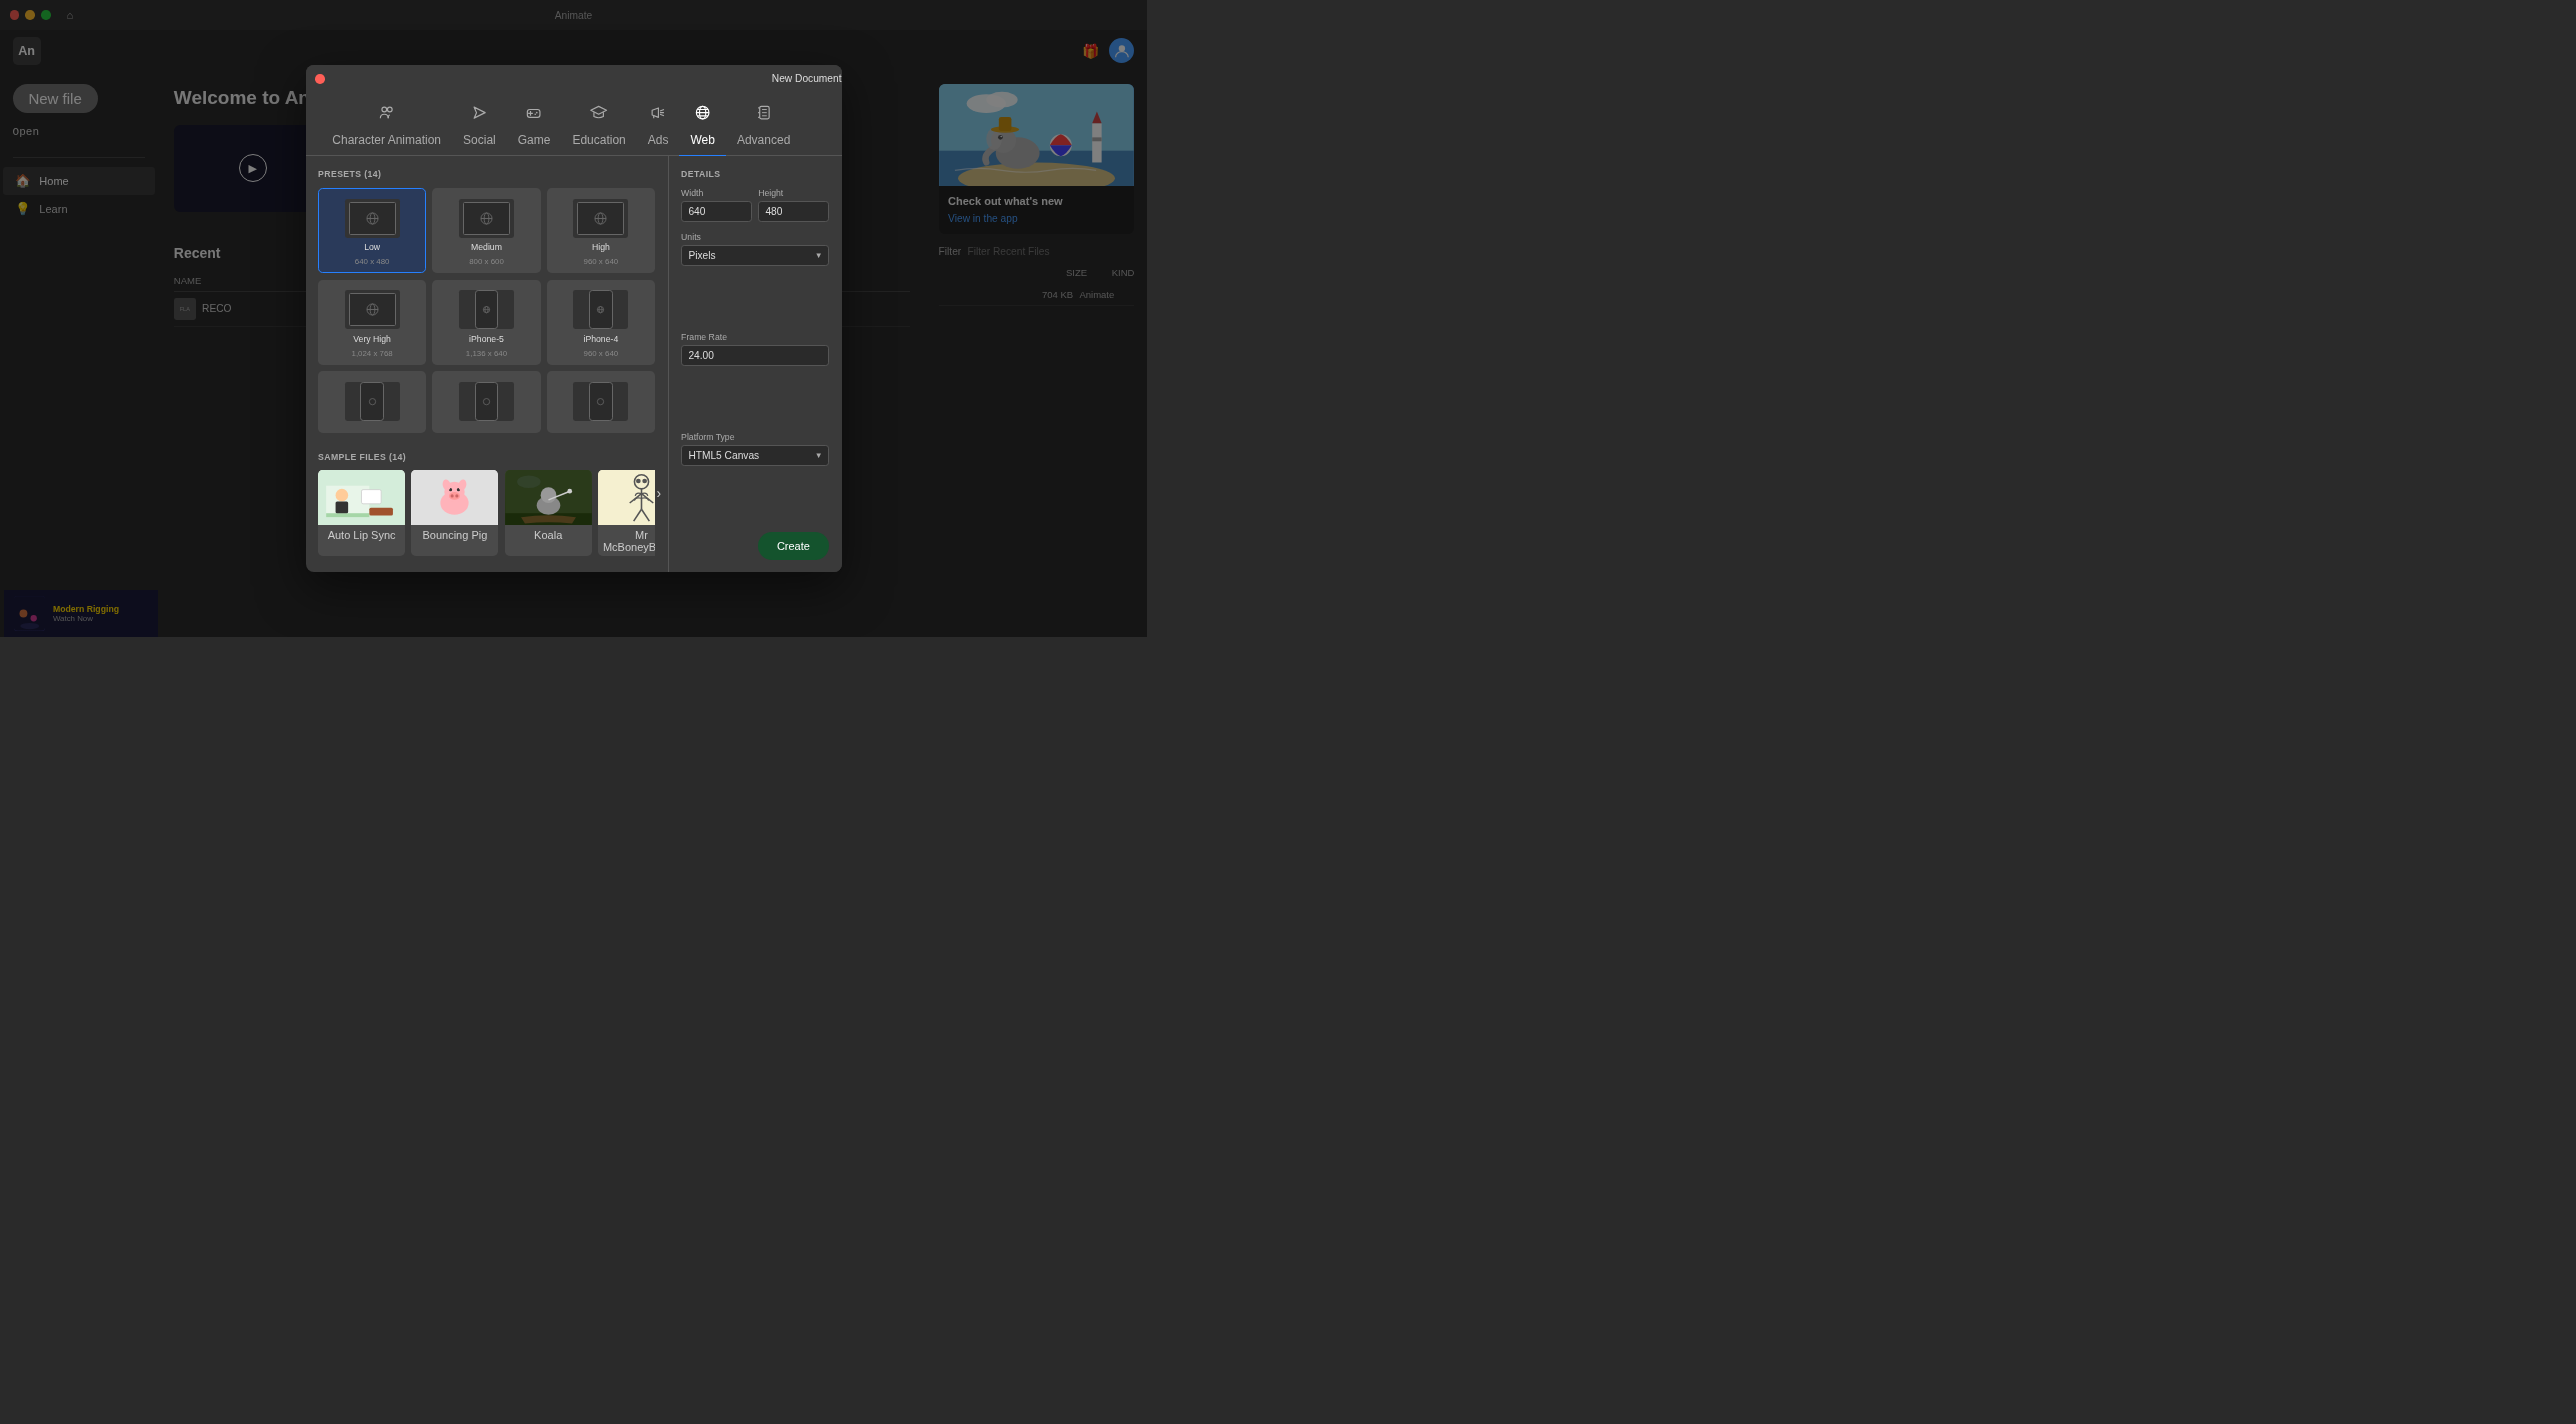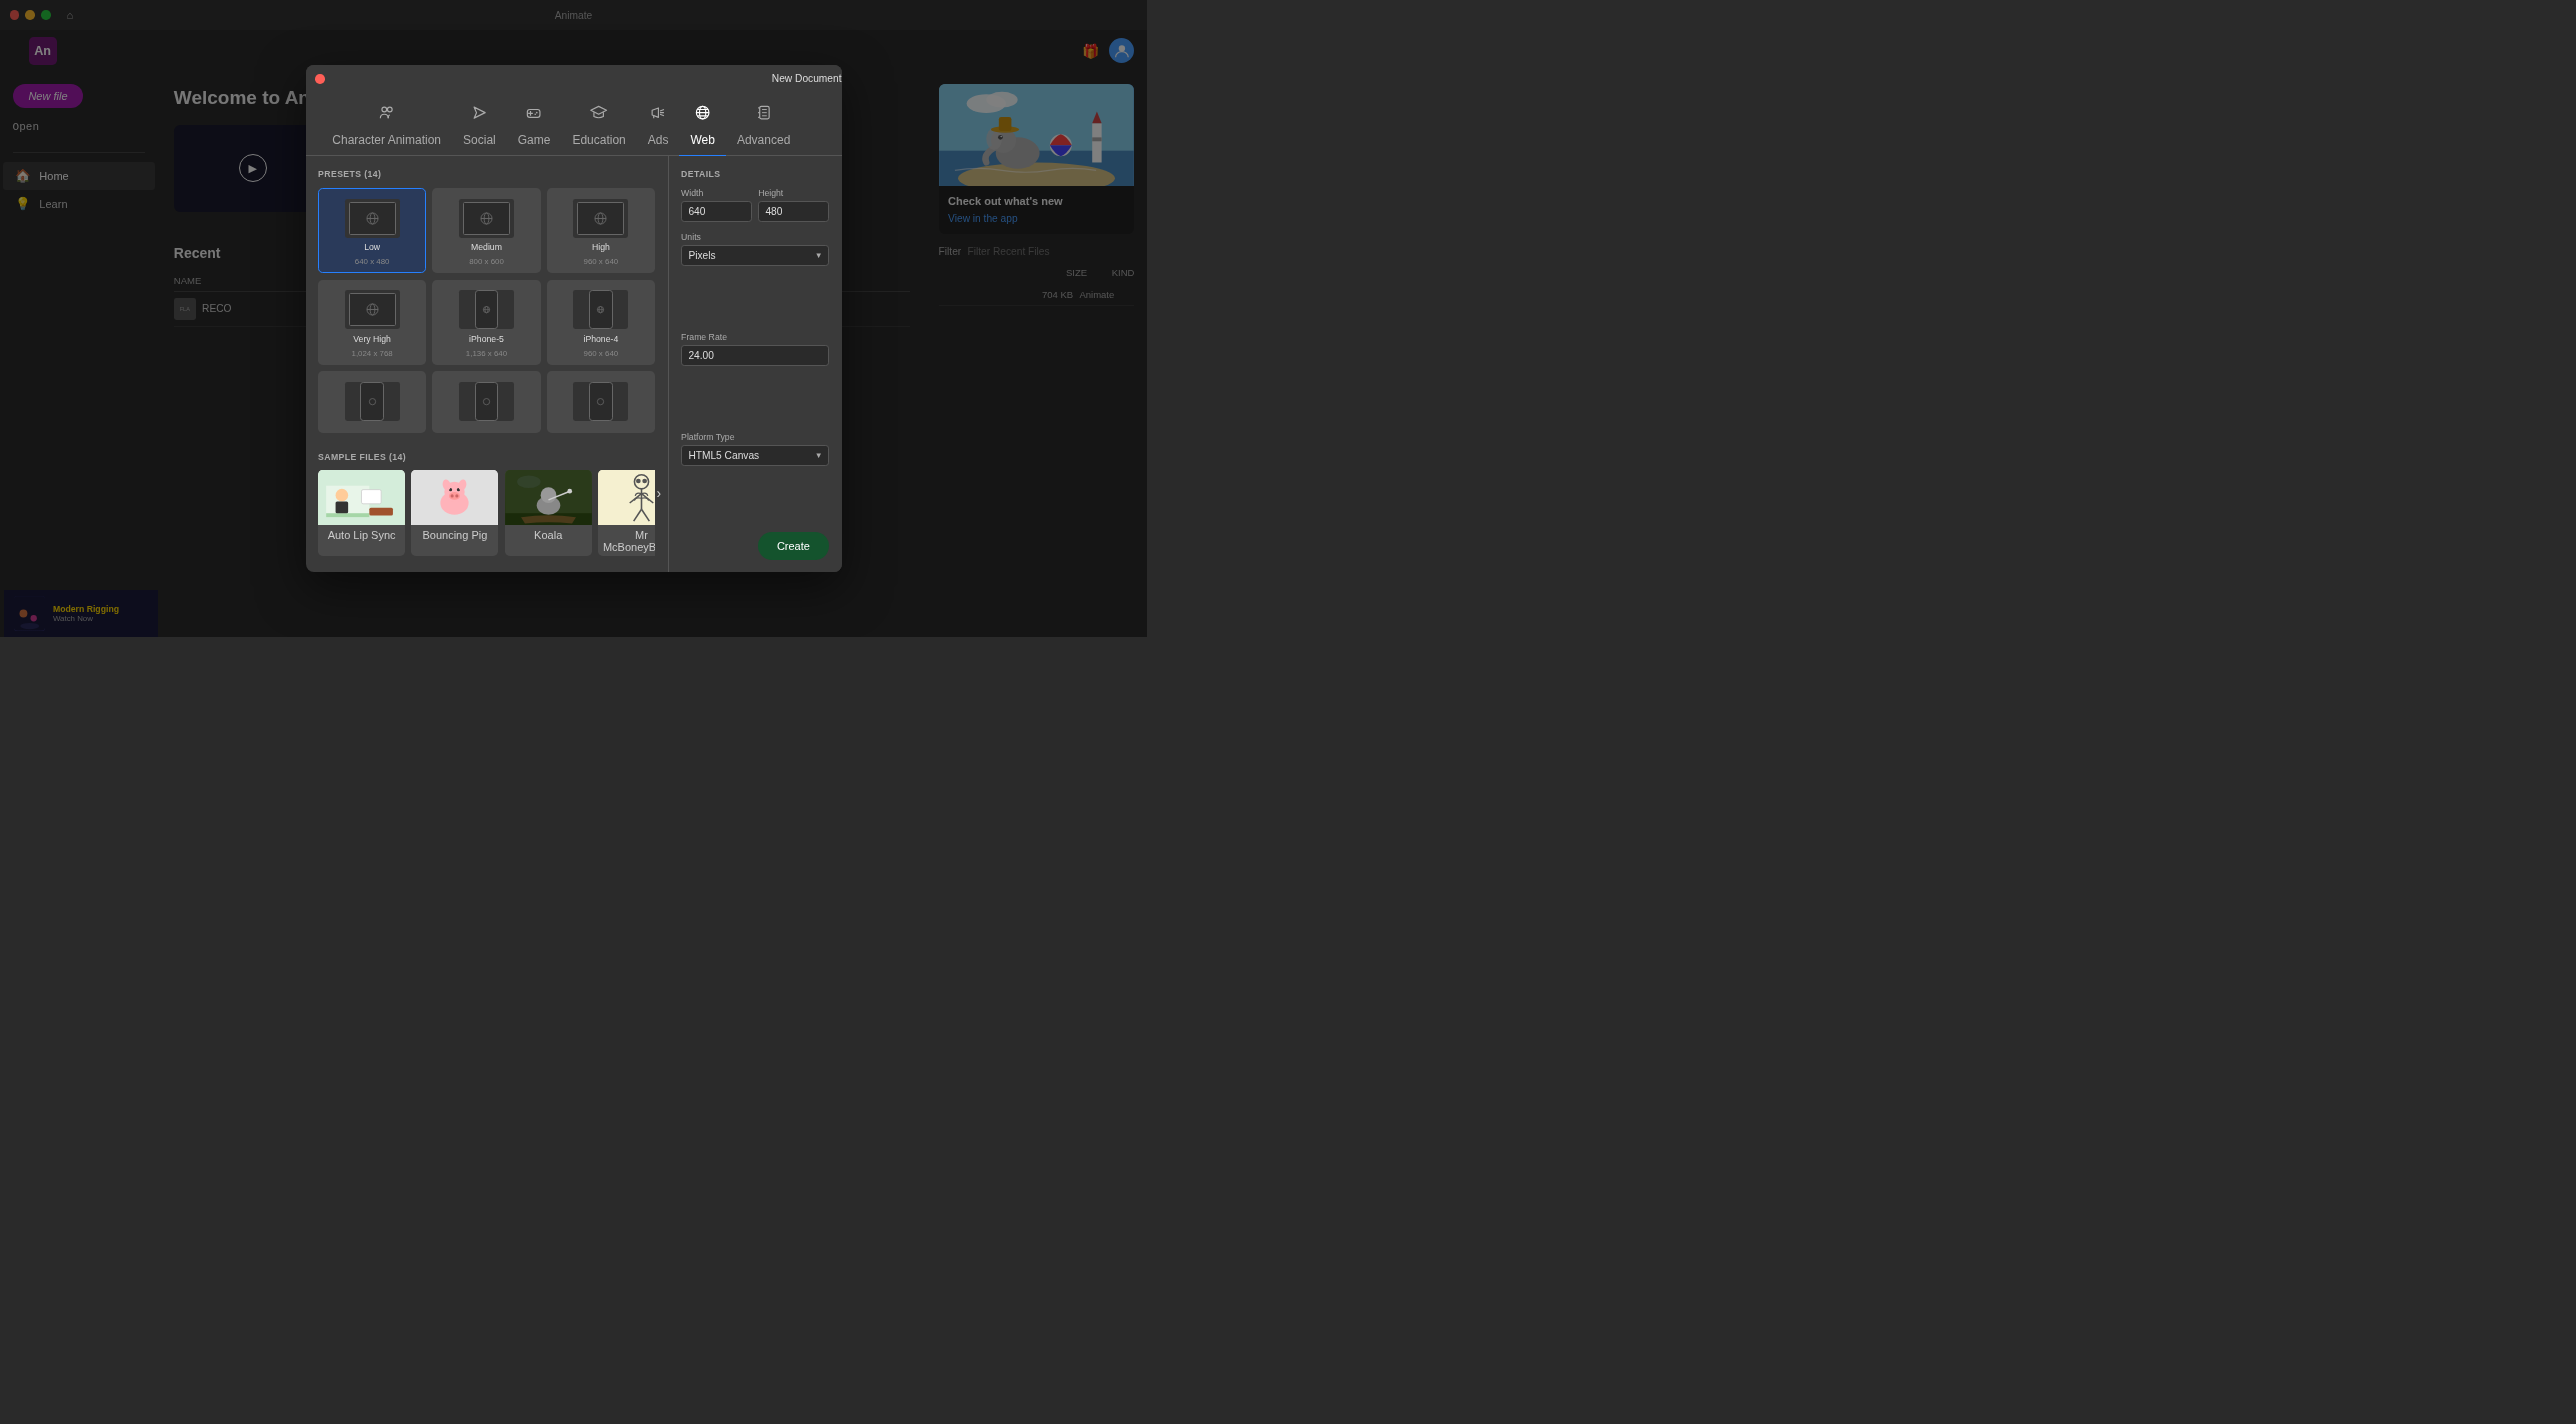--- a/index.html
+++ b/index.html
@@ -53,29 +53,28 @@
       height: 41px;
       background: #2a2a2a;
       display: flex;
       align-items: center;
       justify-content: space-between;
       padding: 0 12.6px;
     }
     .app-logo {
       width: 28px;
       height: 28px;
-      background: #701a75;
+      background: #404040;
       border-radius: 4.7px;
       display: flex;
       align-items: center;
       justify-content: center;
       color: white;
       font-size: 12.6px;
       font-weight: bold;
-      margin-left: 16px;
     }
     .header-right {
       display: flex;
       align-items: center;
       gap: 9.5px;
     }
     .gift-icon { color: #ccc; font-size: 14px; cursor: pointer; }
     .avatar {
       width: 25px;
       height: 25px;
@@ -98,28 +97,27 @@
     
     .sidebar {
       width: 158px;
       background: #2a2a2a;
       padding: 12.6px 0;
       flex-shrink: 0;
     }
     .new-file-btn {
       margin: 0 12.6px 9.5px;
       padding: 6.3px 15.8px;
-      background: #a21caf;
+      background: #737373;
       color: white;
       border: none;
       border-radius: 15.8px;
-      font-size: 11px;
+      font-size: 15px;
       cursor: pointer;
       font-weight: 500;
-      font-style: italic;
     }
     .open-btn {
       margin: 0 12.6px 15.8px;
       display: block;
       color: #ccc;
       font-size: 11px;
       cursor: pointer;
       padding: 3.2px 0;
       background: none;
       border: none;

